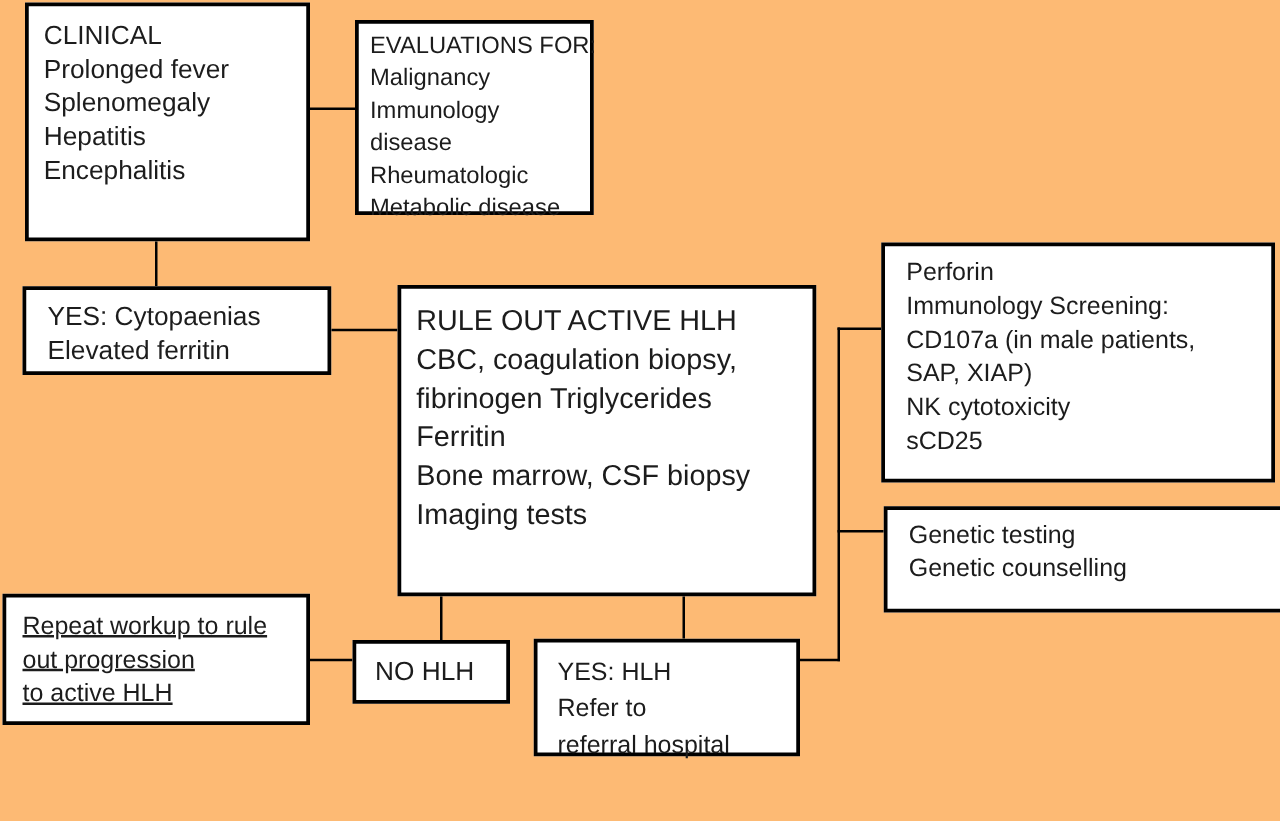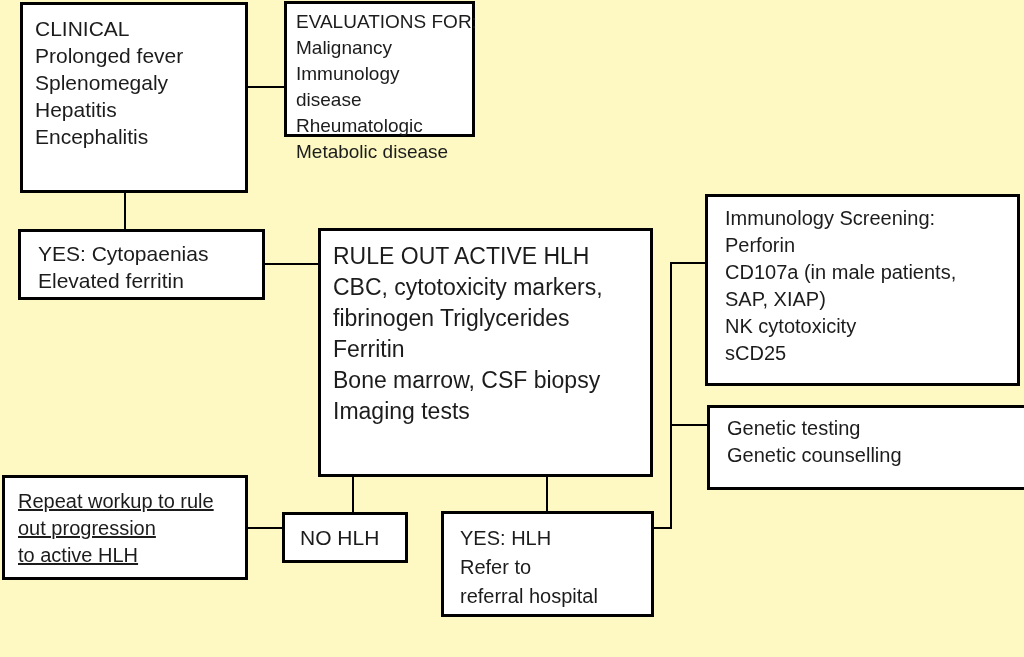--- a/index.html
+++ b/index.html
@@ -4,21 +4,21 @@
 <style>
   html, body {
     margin: 0;
     padding: 0;
     background: #ffffff;
   }
   .canvas {
     position: relative;
     width: 1024px;
     height: 657px;
-    background: #fef9c3;
+    background: #fdba74;
     font-family: "Liberation Sans", sans-serif;
     color: #1c1c1c;
     overflow: hidden;
   }
   .box {
     position: absolute;
     background: #ffffff;
     border: 3px solid #000000;
     box-sizing: border-box;
   }
@@ -26,28 +26,28 @@
     display: block;
     white-space: nowrap;
   }
   .conn {
     position: absolute;
     background: #000000;
   }
 
   
   .box-clinical   { left: 20px;  top: 2px;   width: 228px; height: 191px; padding: 10px 0 0 12px; font-size: 21px; line-height: 27px; border-width: 3px; }
-  .box-evaluations{ left: 284px; top: 1px;  width: 191px; height: 136px; padding: 5px 0 0 9px;   font-size: 19px; line-height: 26px; }
+  .box-evaluations{ left: 284px; top: 16px;  width: 191px; height: 156px; padding: 5px 0 0 9px;   font-size: 19px; line-height: 26px; }
   .box-yescyto    { left: 18px;  top: 229px; width: 247px; height: 71px;  padding: 8px 0 0 17px;  font-size: 21px; line-height: 27px; }
   .box-ruleout    { left: 318px; top: 228px; width: 335px; height: 249px; padding: 10px 0 0 12px; font-size: 23px; line-height: 31px; }
   .box-immunology { left: 705px; top: 194px; width: 315px; height: 192px; padding: 8px 0 0 17px;  font-size: 20px; line-height: 27px; }
   .box-genetic    { left: 707px; top: 405px; width: 369px; height: 85px;  padding: 7px 0 0 17px; font-size: 20px; line-height: 27px; }
   .box-repeat     { left: 2px;   top: 475px; width: 246px; height: 105px; padding: 10px 0 0 13px; font-size: 20px; line-height: 27px; text-decoration: underline; }
   .box-nohlh      { left: 282px; top: 512px; width: 126px; height: 51px;  padding: 11px 0 0 15px; font-size: 21px; line-height: 24px; }
-  .box-yeshlh     { left: 441px; top: 511px; width: 213px; height: 106px; padding: 10px 0 0 16px; font-size: 20px; line-height: 29px; }
+  .box-yeshlh     { left: 427px; top: 511px; width: 213px; height: 94px; padding: 10px 0 0 16px; font-size: 20px; line-height: 29px; }
 
   
   .c1  { left: 248px; top: 86px;  width: 36px;  height: 2px; }   
   .c2  { left: 124px; top: 193px; width: 2px;   height: 36px; }  
   .c3  { left: 265px; top: 263px; width: 53px;  height: 2px; }   
   .c4  { left: 352px; top: 477px; width: 2px;   height: 35px; }  
   .c5  { left: 546px; top: 477px; width: 2px;   height: 34px; }  
   .c6  { left: 248px; top: 527px; width: 34px;  height: 2px; }   
   .c7  { left: 636px; top: 527px; width: 36px;  height: 2px; }   
   .c8  { left: 670px; top: 262px; width: 2px;   height: 267px; } 
@@ -87,30 +87,30 @@
     <span class="line">Metabolic disease</span>
   </div>
 
   <div class="box box-yescyto">
     <span class="line">YES: Cytopaenias</span>
     <span class="line">Elevated ferritin</span>
   </div>
 
   <div class="box box-ruleout">
     <span class="line">RULE OUT ACTIVE HLH</span>
-    <span class="line">CBC, cytotoxicity markers,</span>
+    <span class="line">CBC, coagulation biopsy,</span>
     <span class="line">fibrinogen Triglycerides</span>
     <span class="line">Ferritin</span>
     <span class="line">Bone marrow, CSF biopsy</span>
     <span class="line">Imaging tests</span>
   </div>
 
   <div class="box box-immunology">
+    <span class="line">Perforin</span>
     <span class="line">Immunology Screening:</span>
-    <span class="line">Perforin</span>
     <span class="line">CD107a (in male patients,</span>
     <span class="line">SAP, XIAP)</span>
     <span class="line">NK cytotoxicity</span>
     <span class="line">sCD25</span>
   </div>
 
   <div class="box box-genetic">
     <span class="line">Genetic testing</span>
     <span class="line">Genetic counselling</span>
   </div>

